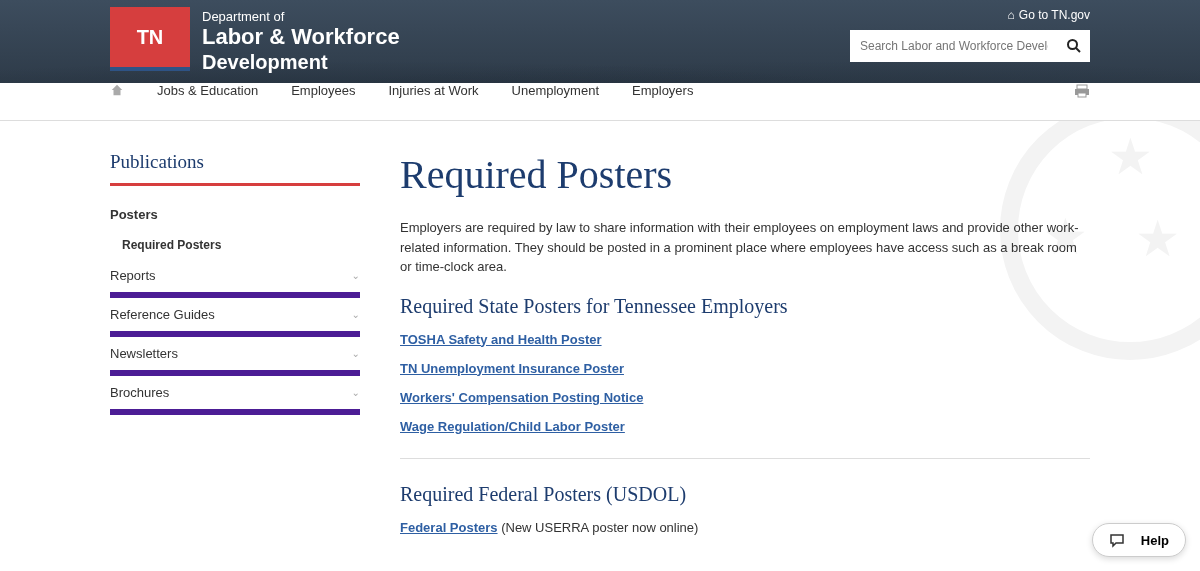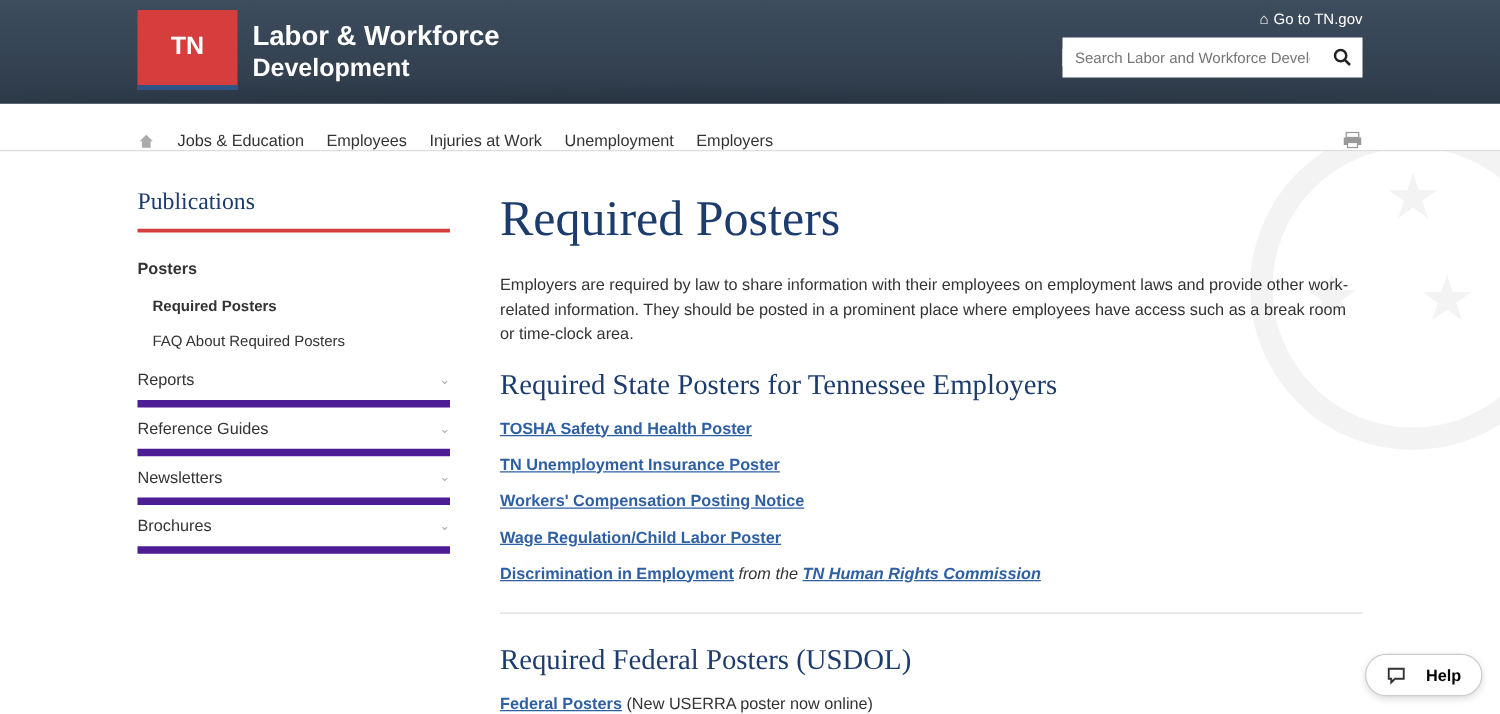--- a/index.html
+++ b/index.html
@@ -13,59 +13,60 @@
 .dept-text{color:#fff;line-height:1.2}
 .dept-text .line1{font-size:13px;font-weight:300}
 .dept-text .line2{font-size:22px;font-weight:700}
 .dept-text .line3{font-size:20px;font-weight:600}
 .header-right{position:absolute;right:0;top:8px;display:flex;flex-direction:column;align-items:flex-end;gap:8px}
 .tn-link{color:#fff;font-size:12px;text-decoration:none;display:flex;align-items:center;gap:4px}
 .search-box{background:#fff;display:flex;align-items:center;height:32px;width:240px}
 .search-box input{border:0;flex:1;padding:0 10px;font-size:12px;outline:0}
 .search-box .sicon{width:32px;display:flex;align-items:center;justify-content:center;color:#333}
 .navbar{background:#fff;border-bottom:1px solid #ddd;height:38px}
-.navbar-inner{max-width:980px;margin:0 auto;height:100%;display:flex;align-items:flex-end;gap:18px;position:relative}
+.navbar-inner{max-width:980px;margin:0 auto;height:100%;display:flex;align-items:flex-start;gap:33px;position:relative}
 .nav-link{color:#333;font-size:13px;text-decoration:none;font-weight:400}
 .home-ic{color:#888}
 .print-ic{position:absolute;right:0;color:#999}
 .main{max-width:980px;margin:0 auto;padding:30px 0 60px;display:flex;gap:40px;position:relative}
 .watermark{position:fixed;top:100px;right:-60px;width:260px;height:260px;border:18px solid #f3f3f3;border-radius:50%;z-index:-1}
 .watermark::before,.watermark::after{content:"★";position:absolute;color:#f3f3f3;font-size:50px}
 .watermark::before{top:10px;left:90px}
 .watermark::after{top:90px;left:25px}
 .star3{position:fixed;top:210px;right:20px;color:#f3f3f3;font-size:50px;z-index:-1}
 .sidebar{width:250px;flex-shrink:0}
 .side-title{font-family:Georgia,serif;color:#1d3c6e;font-size:19px;font-weight:400;padding-bottom:10px;border-bottom:3px solid #d63e3e;margin-bottom:12px}
 .side-item{padding:9px 0;border-bottom:6px solid #4c1d95;font-size:13px;color:#333;display:flex;justify-content:space-between;align-items:center}
 .side-item.bold{font-weight:700;border-bottom:0}
 .side-sub{padding:7px 0 7px 12px;font-size:12px;color:#333}
 .side-sub.bold{font-weight:700}
 .chev{color:#aaa;font-size:10px}
 .content{flex:1}
 h1{font-family:Georgia,serif;color:#1d3c6e;font-size:40px;font-weight:400;margin-bottom:20px}
-h2{font-family:Georgia,serif;color:#1d3c6e;font-size:23px;font-weight:400;margin:18px 0 14px}
+h2{font-family:Georgia,serif;color:#1d3c6e;font-size:20px;font-weight:400;margin:18px 0 14px}
 p{font-size:13px;line-height:1.5;color:#333;margin-bottom:14px}
 .plink{display:block;font-size:13px;margin-bottom:14px}
 .plink a{color:#2e5fa3;font-weight:700;text-decoration:underline}
 .plink .extra{font-style:italic;color:#333;font-weight:400}
 .plink .extra a{font-weight:700;font-style:italic}
 hr{border:0;border-top:1px solid #ddd;margin:24px 0}
 .help-btn{position:fixed;bottom:14px;right:14px;background:#fff;border:1px solid #ccc;border-radius:20px;padding:8px 16px;display:flex;align-items:center;gap:16px;font-size:13px;font-weight:600;box-shadow:0 2px 6px rgba(0,0,0,.15)}
 svg{display:block}
 </style>
 </head>
 <body>
 
 <div class="header">
   <div class="header-inner">
     <div class="logo-block">
       <div class="tn-box">
           <span>TN</span>
         </div>
       <div class="dept-text">
+        <div class="line1">Department of</div>
         <div class="line2">Labor &amp; Workforce</div>
         <div class="line3">Development</div>
       </div>
     </div>
     <div class="header-right">
       <a class="tn-link" href="#">
         <span>⌂</span>
         <span>Go to TN.gov</span>
       </a>
       <div class="search-box">
@@ -104,21 +105,20 @@
 </div>
 
 <div class="watermark"></div>
 <div class="star3">★</div>
 
 <div class="main">
   <aside class="sidebar">
     <div class="side-title">Publications</div>
     <div class="side-item bold">Posters</div>
     <div class="side-sub bold">Required Posters</div>
-    <div class="side-sub">FAQ About Required Posters</div>
     <div class="side-item">
         <span>Reports</span>
         <span class="chev">⌄</span>
       </div>
     <div class="side-item">
         <span>Reference Guides</span>
         <span class="chev">⌄</span>
       </div>
     <div class="side-item">
         <span>Newsletters</span>
@@ -131,23 +131,20 @@
   </aside>
 
   <main class="content">
     <h1>Required Posters</h1>
     <p>Employers are required by law to share information with their employees on employment laws and provide other work-related information. They should be posted in a prominent place where employees have access such as a break room or time-clock area.</p>
     <h2>Required State Posters  for Tennessee Employers</h2>
     <div class="plink"><a href="#">TOSHA Safety and Health Poster</a></div>
     <div class="plink"><a href="#">TN Unemployment Insurance Poster</a></div>
     <div class="plink"><a href="#">Workers' Compensation Posting Notice</a></div>
     <div class="plink"><a href="#">Wage Regulation/Child Labor Poster</a></div>
-    <div class="plink">
-      <a href="#">Discrimination in Employment</a><span class="extra"><span> from the </span><a href="#">TN Human Rights Commission</a></span>
-    </div>
     <hr>
     <h2>Required Federal Posters (USDOL)</h2>
     <div class="plink"><a href="#">Federal Posters</a><span> (New USERRA poster now online)</span></div>
 
   </main>
 </div>
 
 <button class="help-btn">
   <span>
     <svg width="16" height="16" viewBox="0 0 16 16">

